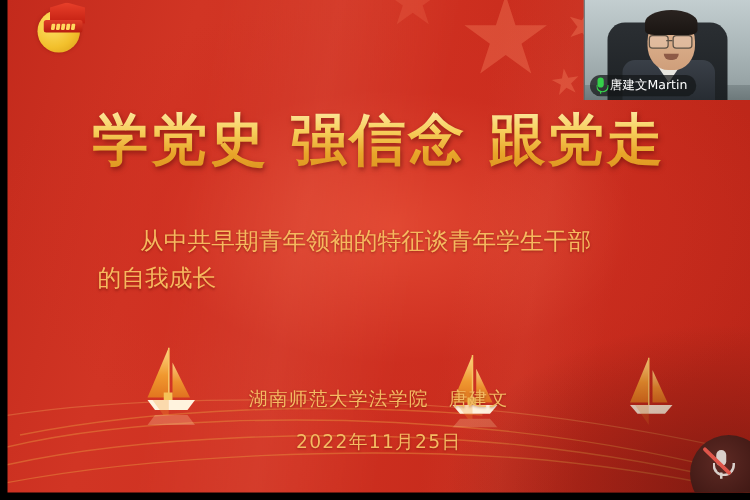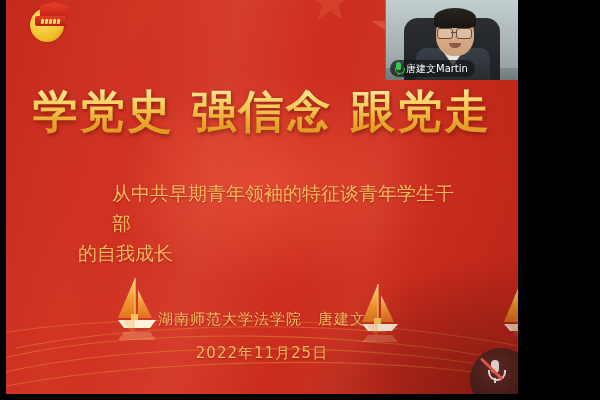--- a/index.html
+++ b/index.html
@@ -1,18 +1,18 @@
 <!DOCTYPE html>
 <html><head>
 <meta charset="utf-8">
 <style>
   html,body{margin:0;padding:0;background:#000;}
   body{width:600px;height:400px;overflow:hidden;font-family:"Liberation Sans","DejaVu Sans",sans-serif;}
 
-  .stage{position:relative;width:518px;height:400px;overflow:hidden;background:#000;}
+  .stage{position:relative;width:600px;height:400px;overflow:hidden;background:#000;}
 
   
   .slide{
     position:absolute;left:6px;top:0;right:0;bottom:6px;
     overflow:hidden;
     background:
       radial-gradient(ellipse 70% 60% at 52% 46%, rgba(226,72,50,.95) 0%, rgba(206,47,33,.55) 46%, rgba(178,30,22,0) 78%),
       linear-gradient(105deg,#c32a1c 0%,#d13524 22%,#cf3020 48%,#c42a1b 72%,#b92518 100%);
   }
   

